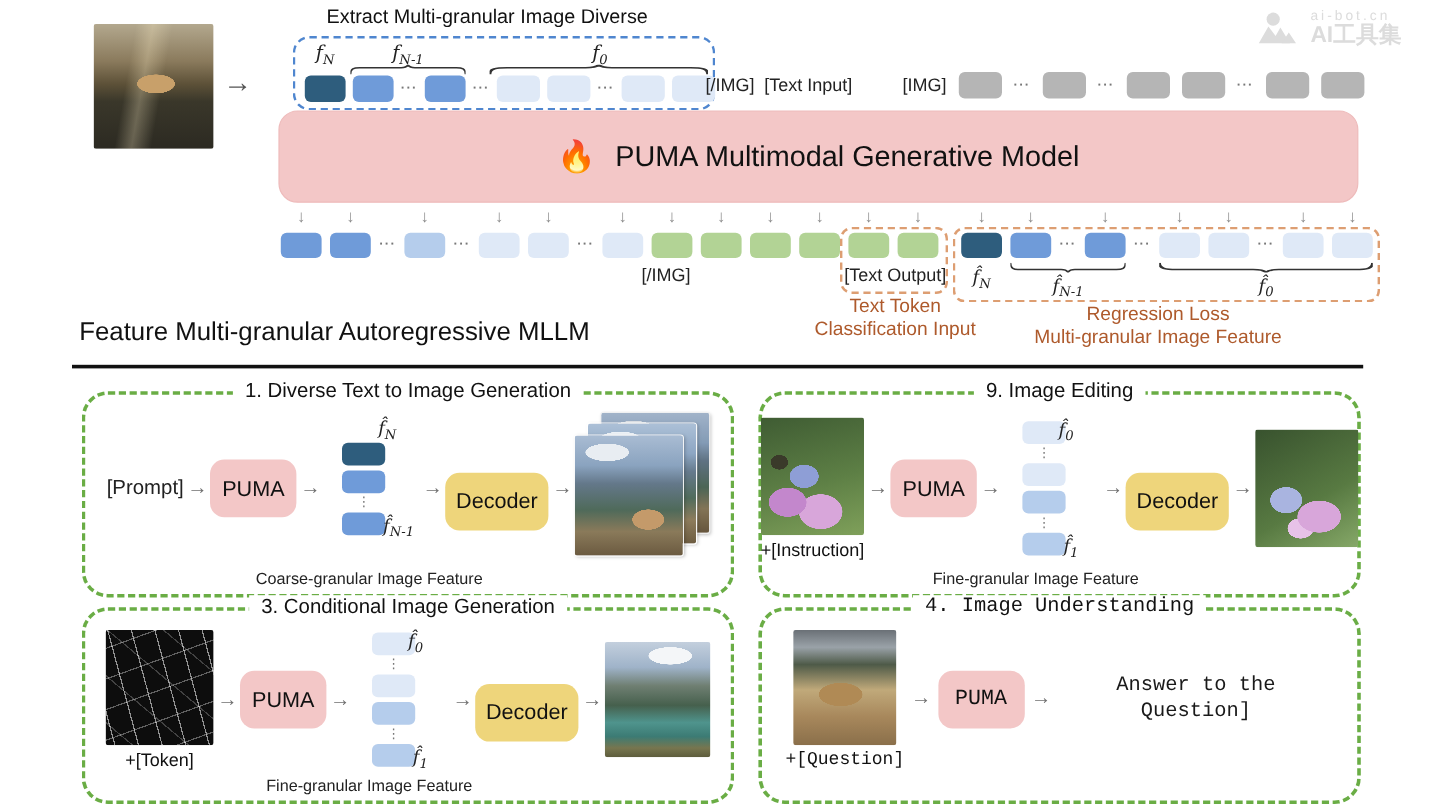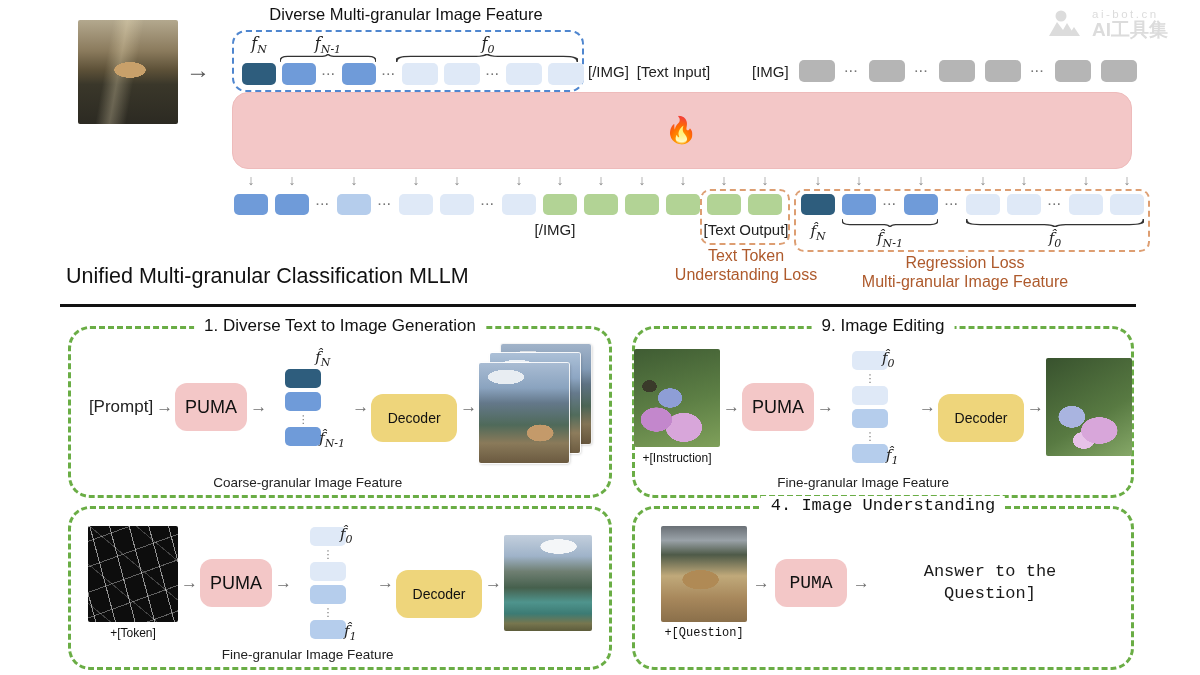--- a/index.html
+++ b/index.html
@@ -11,21 +11,21 @@
   .tok{width:34px;height:21px;border-radius:5px;}
   .tok.dark{background:#2e5d7d;}
   .tok.blue{background:#6f9bd9;}
   .tok.mblue{background:#b5cdec;}
   .tok.vlight{background:#dfe9f7;}
   .tok.green{background:#b2d395;}
   .tok.gray{background:#b5b5b5;}
   .dots{font-size:11px;letter-spacing:1px;color:#777;font-weight:bold;}
 
   
-  .bluebox{left:232px;top:30px;width:352px;height:62px;border:2.5px dashed #4f86cf;border-radius:14px;box-sizing:border-box;}
+  .bluebox{left:244px;top:30px;width:352px;height:62px;border:2.5px dashed #4f86cf;border-radius:14px;box-sizing:border-box;}
   .bluebox .trow{position:absolute;left:0;top:31px;display:flex;align-items:center;gap:6px;padding-left:8px;}
   .bluebox .tok{height:22px;}
   .tok.w36{width:36px;}
   .ml{font-family:"DejaVu Serif",serif;font-style:italic;font-size:16px;color:#222;white-space:nowrap;}
   .ml sub{font-size:11px;}
   .brace{display:block;}
 
   
   .grow{left:752px;top:60px;display:flex;align-items:center;gap:10px;}
   .grow .tok{width:36px;height:22px;}
@@ -52,22 +52,22 @@
   .divider{left:60px;top:304px;width:1076px;height:3px;background:#111;}
 
   
   .task{border:3px dashed #6aad45;border-radius:22px;box-sizing:border-box;}
   .task .ttitle{position:absolute;top:-13px;left:50%;transform:translateX(-50%);background:#fff;
                 padding:0 10px;font-size:17px;color:#111;white-space:nowrap;z-index:2;text-align:right;}
   .task .flow{display:flex;align-items:center;justify-content:center;gap:3px;height:100%;padding:6px 12px 16px 12px;box-sizing:border-box;}
   .rarr{font-size:17px;color:#707070;width:16px;text-align:center;flex:0 0 auto;}
   .pill{border-radius:12px;display:flex;align-items:center;justify-content:center;flex:0 0 auto;}
   .puma{width:72px;height:48px;background:#f3c7c7;font-size:18px;color:#111;}
-  .decoder{width:86px;height:48px;background:#eed57b;font-size:14px;color:#111;margin-top:21px;}
-  .inlabel{font-size:12px;color:#111;white-space:nowrap;text-align:center;margin-top:4px;}
+  .decoder{width:86px;height:48px;background:#eed57b;font-size:18px;color:#111;margin-top:21px;}
+  .inlabel{font-size:15px;color:#111;white-space:nowrap;text-align:center;margin-top:4px;}
   .caption{position:absolute;bottom:5px;left:44%;transform:translateX(-50%);font-size:13.5px;color:#222;white-space:nowrap;}
   .incol{display:flex;flex-direction:column;align-items:center;flex:0 0 auto;}
 
   .vstack{position:relative;display:flex;flex-direction:column;align-items:center;gap:4px;width:40px;margin:0 26px 0 14px;flex:0 0 auto;}
   .vtok{width:36px;height:19px;border-radius:5px;}
   .vdots{font-size:11px;color:#777;line-height:8px;}
   .vl-top{position:absolute;top:-21px;left:32px;font-size:15px;}
   .vl-bot{position:absolute;bottom:-4px;left:36px;font-size:15px;}
 
   
@@ -123,21 +123,21 @@
     </svg>
     <div class="wtxt">
       <span class="l1">ai-bot.cn</span>
       <span class="l2">AI工具集</span>
     </div>
   </div>
 
   <div class="abs photo img-cougar-pond" style="left:78px;top:20px;width:100px;height:104px;"></div>
   <span class="abs" style="left:186px;top:56px;font-size:24px;color:#555;">→</span>
 
-  <div class="abs" style="left:222px;top:5px;width:368px;text-align:center;font-size:16.5px;color:#111;">Diverse Multi-granular Image Feature</div>
+  <div class="abs" style="left:222px;top:5px;width:368px;text-align:center;font-size:16.5px;color:#111;">Extract Multi-granular Image Diverse</div>
 
   <div class="abs bluebox">
     <span class="ml abs" style="left:8px;top:2px;width:34px;text-align:center;"><i>f</i><sub>N</sub></span>
     <span class="ml abs" style="left:64px;top:2px;width:60px;text-align:center;"><i>f</i><sub>N-1</sub></span>
     <span class="ml abs" style="left:224px;top:2px;width:60px;text-align:center;"><i>f</i><sub>0</sub></span>
     <svg class="brace abs" style="left:46px;top:22px;" width="96" height="8" viewBox="0 0 100 10" preserveAspectRatio="none">
       <path d="M0,10 C0,4 3,3 8,3 L44,3 C47,3 49,2 50,0 C51,2 53,3 56,3 L92,3 C97,3 100,4 100,10" fill="none" stroke="#333" stroke-width="1.6"></path>
       </svg>
     <svg class="brace abs" style="left:162px;top:22px;" width="182" height="8" viewBox="0 0 100 10" preserveAspectRatio="none">
       <path d="M0,10 C0,4 3,3 8,3 L44,3 C47,3 49,2 50,0 C51,2 53,3 56,3 L92,3 C97,3 100,4 100,10" fill="none" stroke="#333" stroke-width="1.6"></path>
@@ -169,20 +169,21 @@
     <span class="dots">···</span>
     <span class="tok gray"></span>
     <span class="tok gray"></span>
     <span class="dots">···</span>
     <span class="tok gray"></span>
     <span class="tok gray"></span>
   </div>
 
   <div class="abs bar">
     <span class="flame">🔥</span>
+    <span class="btitle">PUMA Multimodal Generative Model</span>
   </div>
 
   <div class="abs obox" style="left:700px;top:189px;width:90px;height:56px;"></div>
   <div class="abs obox" style="left:794px;top:189px;width:356px;height:63px;"></div>
 
   <div class="abs orow">
     <div class="cell">
         <span class="darr">↓</span>
         <span class="tok blue"></span>
       </div>
@@ -291,28 +292,28 @@
     <path d="M0,0 C0,6 3,7 8,7 L44,7 C47,7 49,8 50,10 C51,8 53,7 56,7 L92,7 C97,7 100,6 100,0" fill="none" stroke="#333" stroke-width="1.6"></path>
     </svg>
   <span class="ml abs" style="left:860px;top:229px;width:60px;text-align:center;font-size:15px;"><i>f̂</i><sub>N-1</sub></span>
   <svg class="abs" style="left:966px;top:219px;" width="178" height="8" viewBox="0 0 100 10" preserveAspectRatio="none">
     <path d="M0,0 C0,6 3,7 8,7 L44,7 C47,7 49,8 50,10 C51,8 53,7 56,7 L92,7 C97,7 100,6 100,0" fill="none" stroke="#333" stroke-width="1.6"></path>
     </svg>
   <span class="ml abs" style="left:1025px;top:229px;width:60px;text-align:center;font-size:15px;"><i>f̂</i><sub>0</sub></span>
 
   <div class="abs loss" style="left:646px;top:246px;width:200px;">
     <div>Text Token</div>
-    <div>Understanding Loss</div>
+    <div>Classification Input</div>
   </div>
   <div class="abs loss" style="left:815px;top:253px;width:300px;">
     <div>Regression Loss</div>
     <div>Multi-granular Image Feature</div>
   </div>
 
-  <div class="abs heading">Unified Multi-granular Classification MLLM</div>
+  <div class="abs heading">Feature Multi-granular Autoregressive MLLM</div>
   <div class="abs divider"></div>
 
   <div class="abs task" style="left:68px;top:326px;width:544px;height:172px;">
     <span class="ttitle">1. Diverse Text to Image Generation</span>
     <div class="flow">
       <span class="tag" style="font-size:17px;">[Prompt]</span>
       <span class="rarr">→</span>
       <div class="pill puma">PUMA</div>
       <span class="rarr">→</span>
       <div class="vstack">
@@ -357,20 +358,21 @@
       </div>
       <span class="rarr">→</span>
       <div class="pill decoder">Decoder</div>
       <span class="rarr">→</span>
       <div class="photo img-flower2" style="width:86px;height:98px;"></div>
     </div>
     <span class="caption" style="left:46%;">Fine-granular Image Feature</span>
   </div>
 
   <div class="abs task" style="left:68px;top:506px;width:544px;height:164px;">
+    <span class="ttitle">3. Conditional Image Generation</span>
     <div class="flow">
       <div class="incol">
         <div class="photo img-edge" style="width:90px;height:96px;"></div>
         <span class="inlabel">+[Token]</span>
       </div>
       <span class="rarr">→</span>
       <div class="pill puma">PUMA</div>
       <span class="rarr">→</span>
       <div class="vstack">
         <span class="ml vl-top" style="top:-2px;"><i>f̂</i><sub>0</sub></span>

